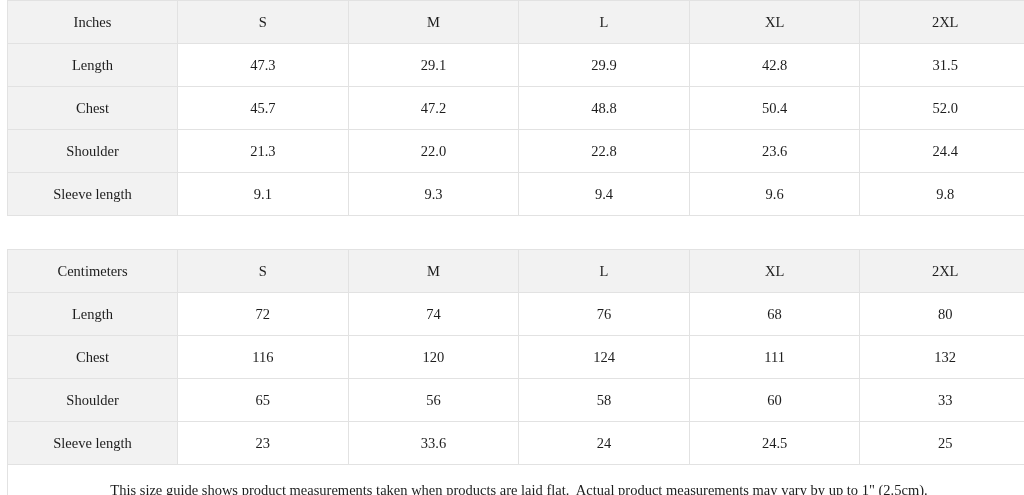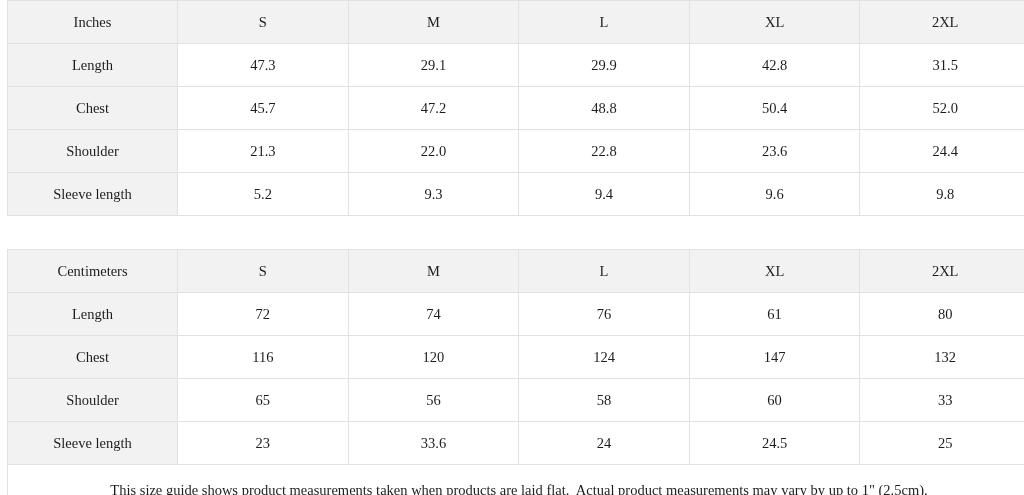--- a/index.html
+++ b/index.html
@@ -115,21 +115,21 @@
       <tr>
         <td class="rowlabel">Shoulder</td>
         <td>21.3</td>
         <td>22.0</td>
         <td>22.8</td>
         <td>23.6</td>
         <td>24.4</td>
       </tr>
       <tr>
         <td class="rowlabel">Sleeve length</td>
-        <td>5.2</td>
+        <td>9.1</td>
         <td>9.3</td>
         <td>9.4</td>
         <td>9.6</td>
         <td>9.8</td>
       </tr>
     </tbody>
   </table>
 
   <div class="spacer"></div>
 
@@ -149,29 +149,29 @@
         <td>M</td>
         <td>L</td>
         <td>XL</td>
         <td>2XL</td>
       </tr>
       <tr>
         <td class="rowlabel">Length</td>
         <td>72</td>
         <td>74</td>
         <td>76</td>
-        <td>61</td>
+        <td>68</td>
         <td>80</td>
       </tr>
       <tr>
         <td class="rowlabel">Chest</td>
         <td>116</td>
         <td>120</td>
         <td>124</td>
-        <td>147</td>
+        <td>111</td>
         <td>132</td>
       </tr>
       <tr>
         <td class="rowlabel">Shoulder</td>
         <td>65</td>
         <td>56</td>
         <td>58</td>
         <td>60</td>
         <td>33</td>
       </tr>

